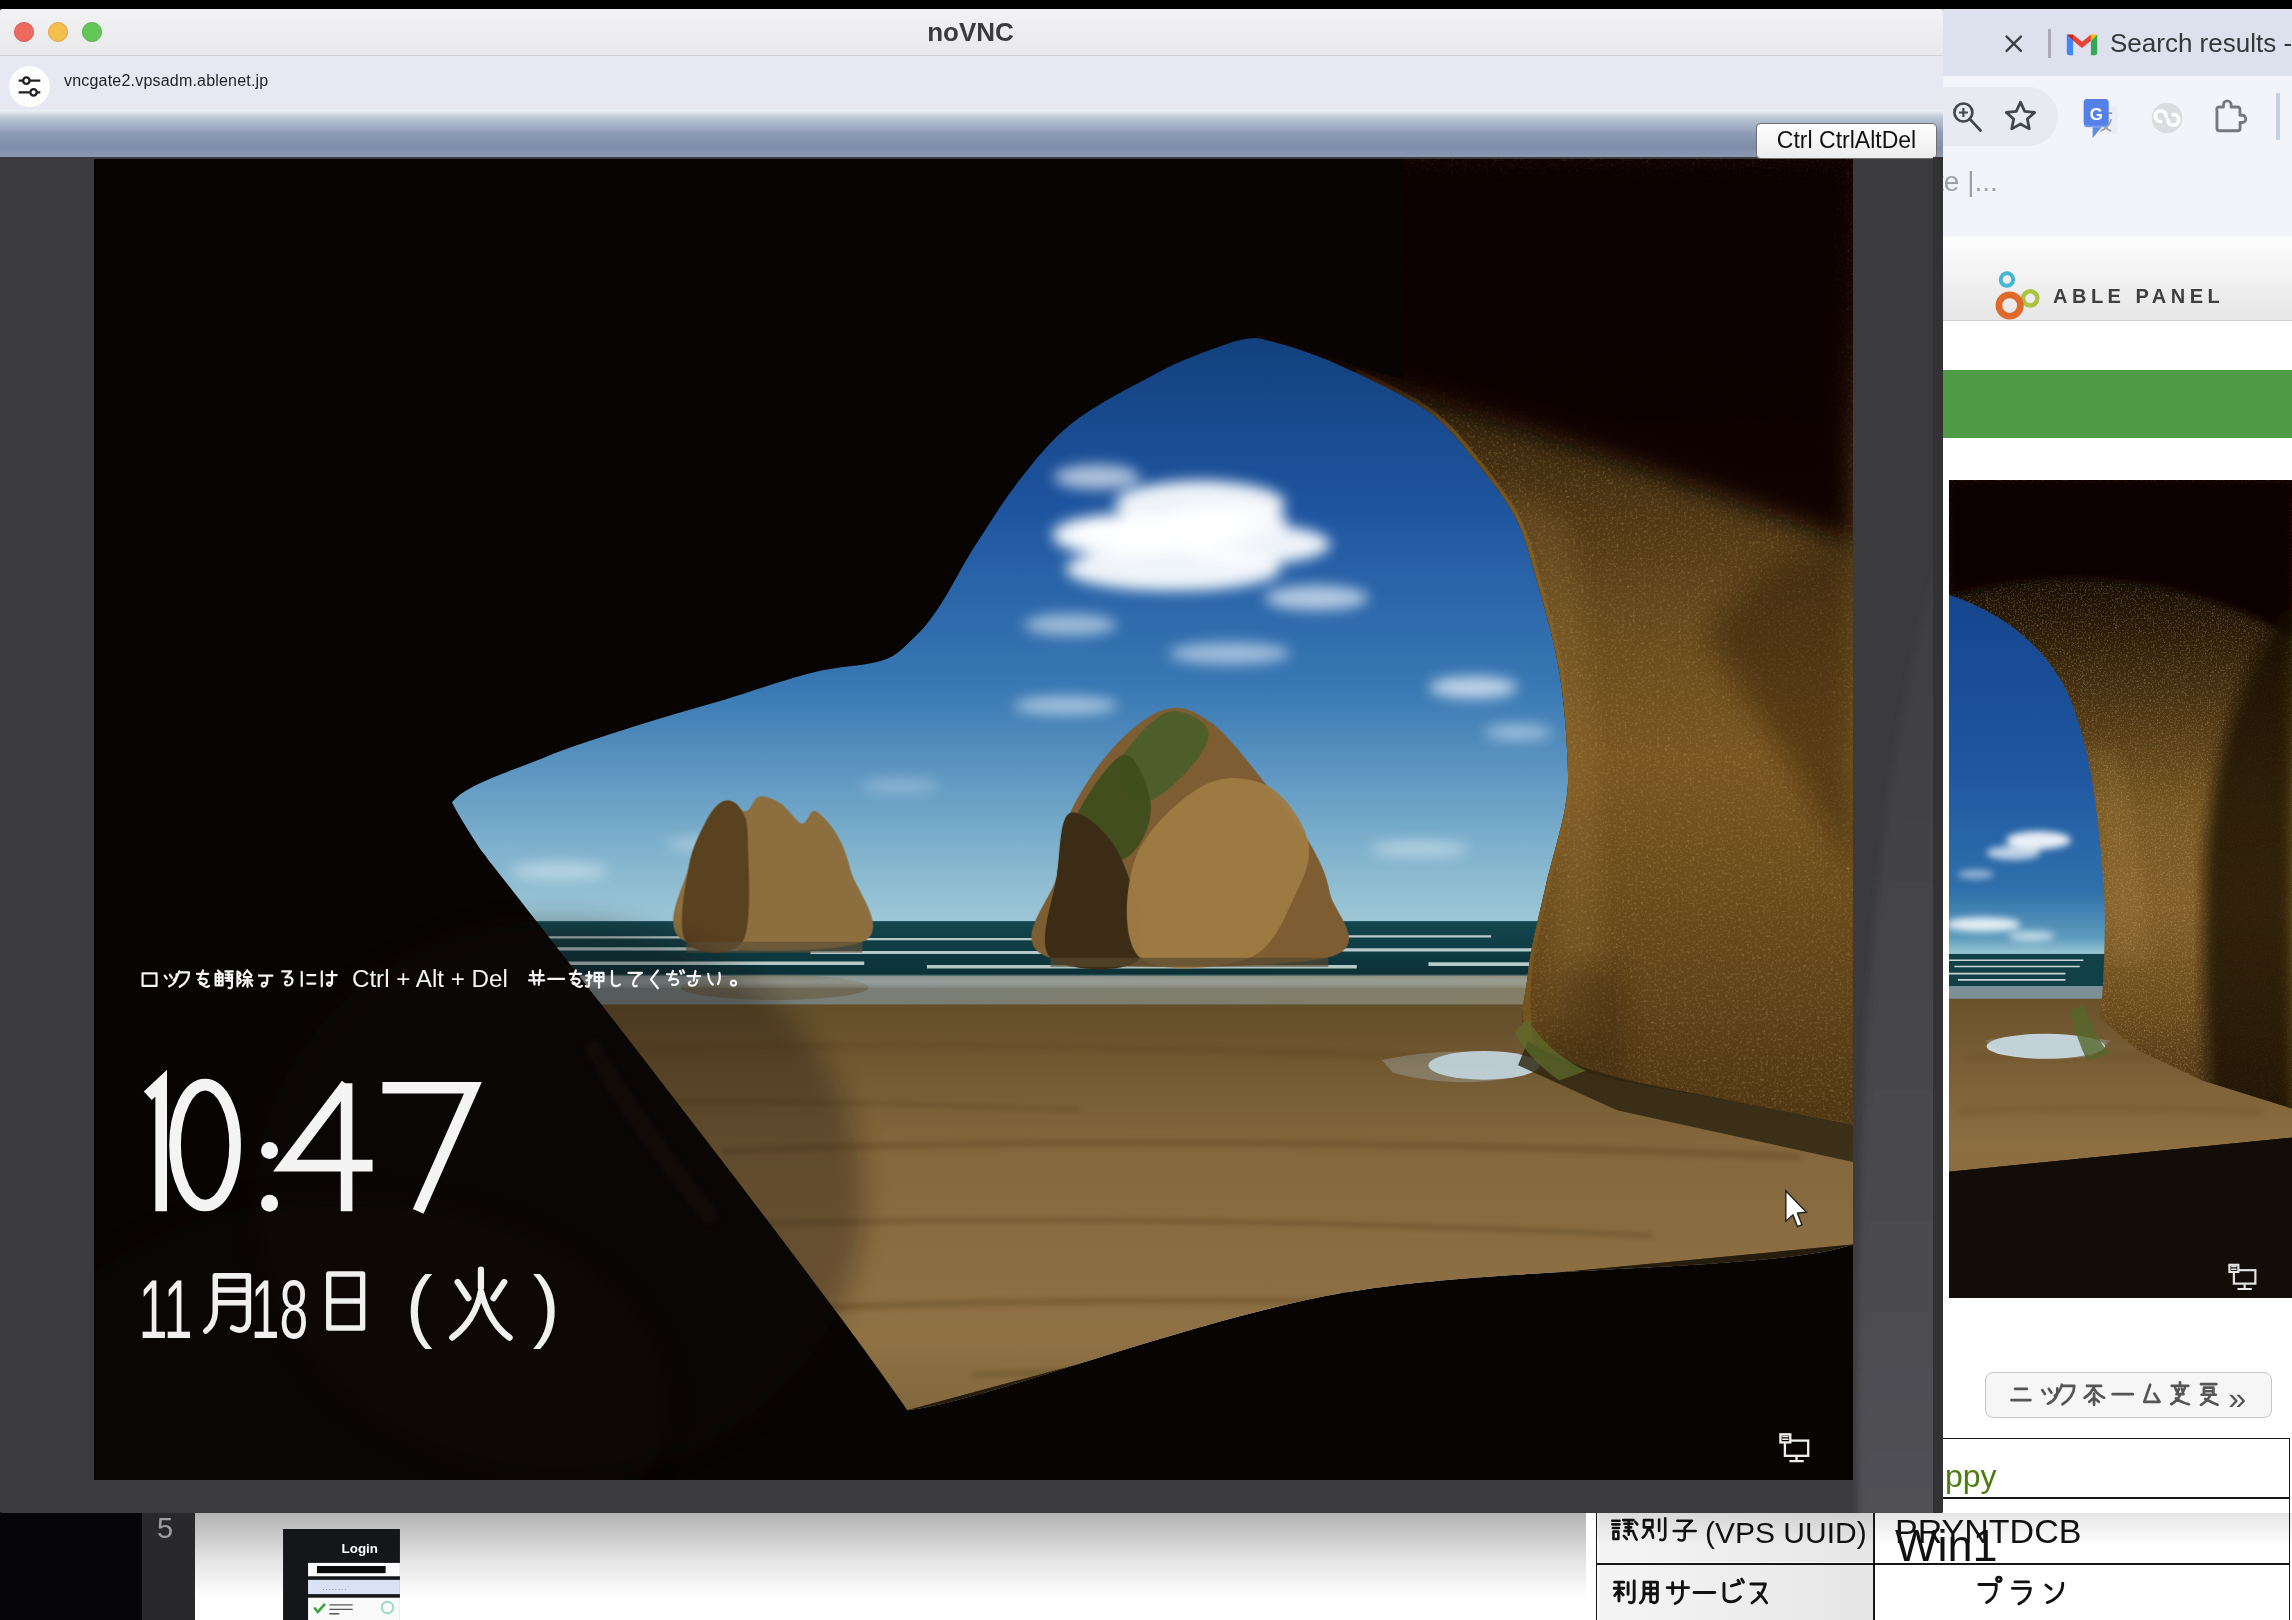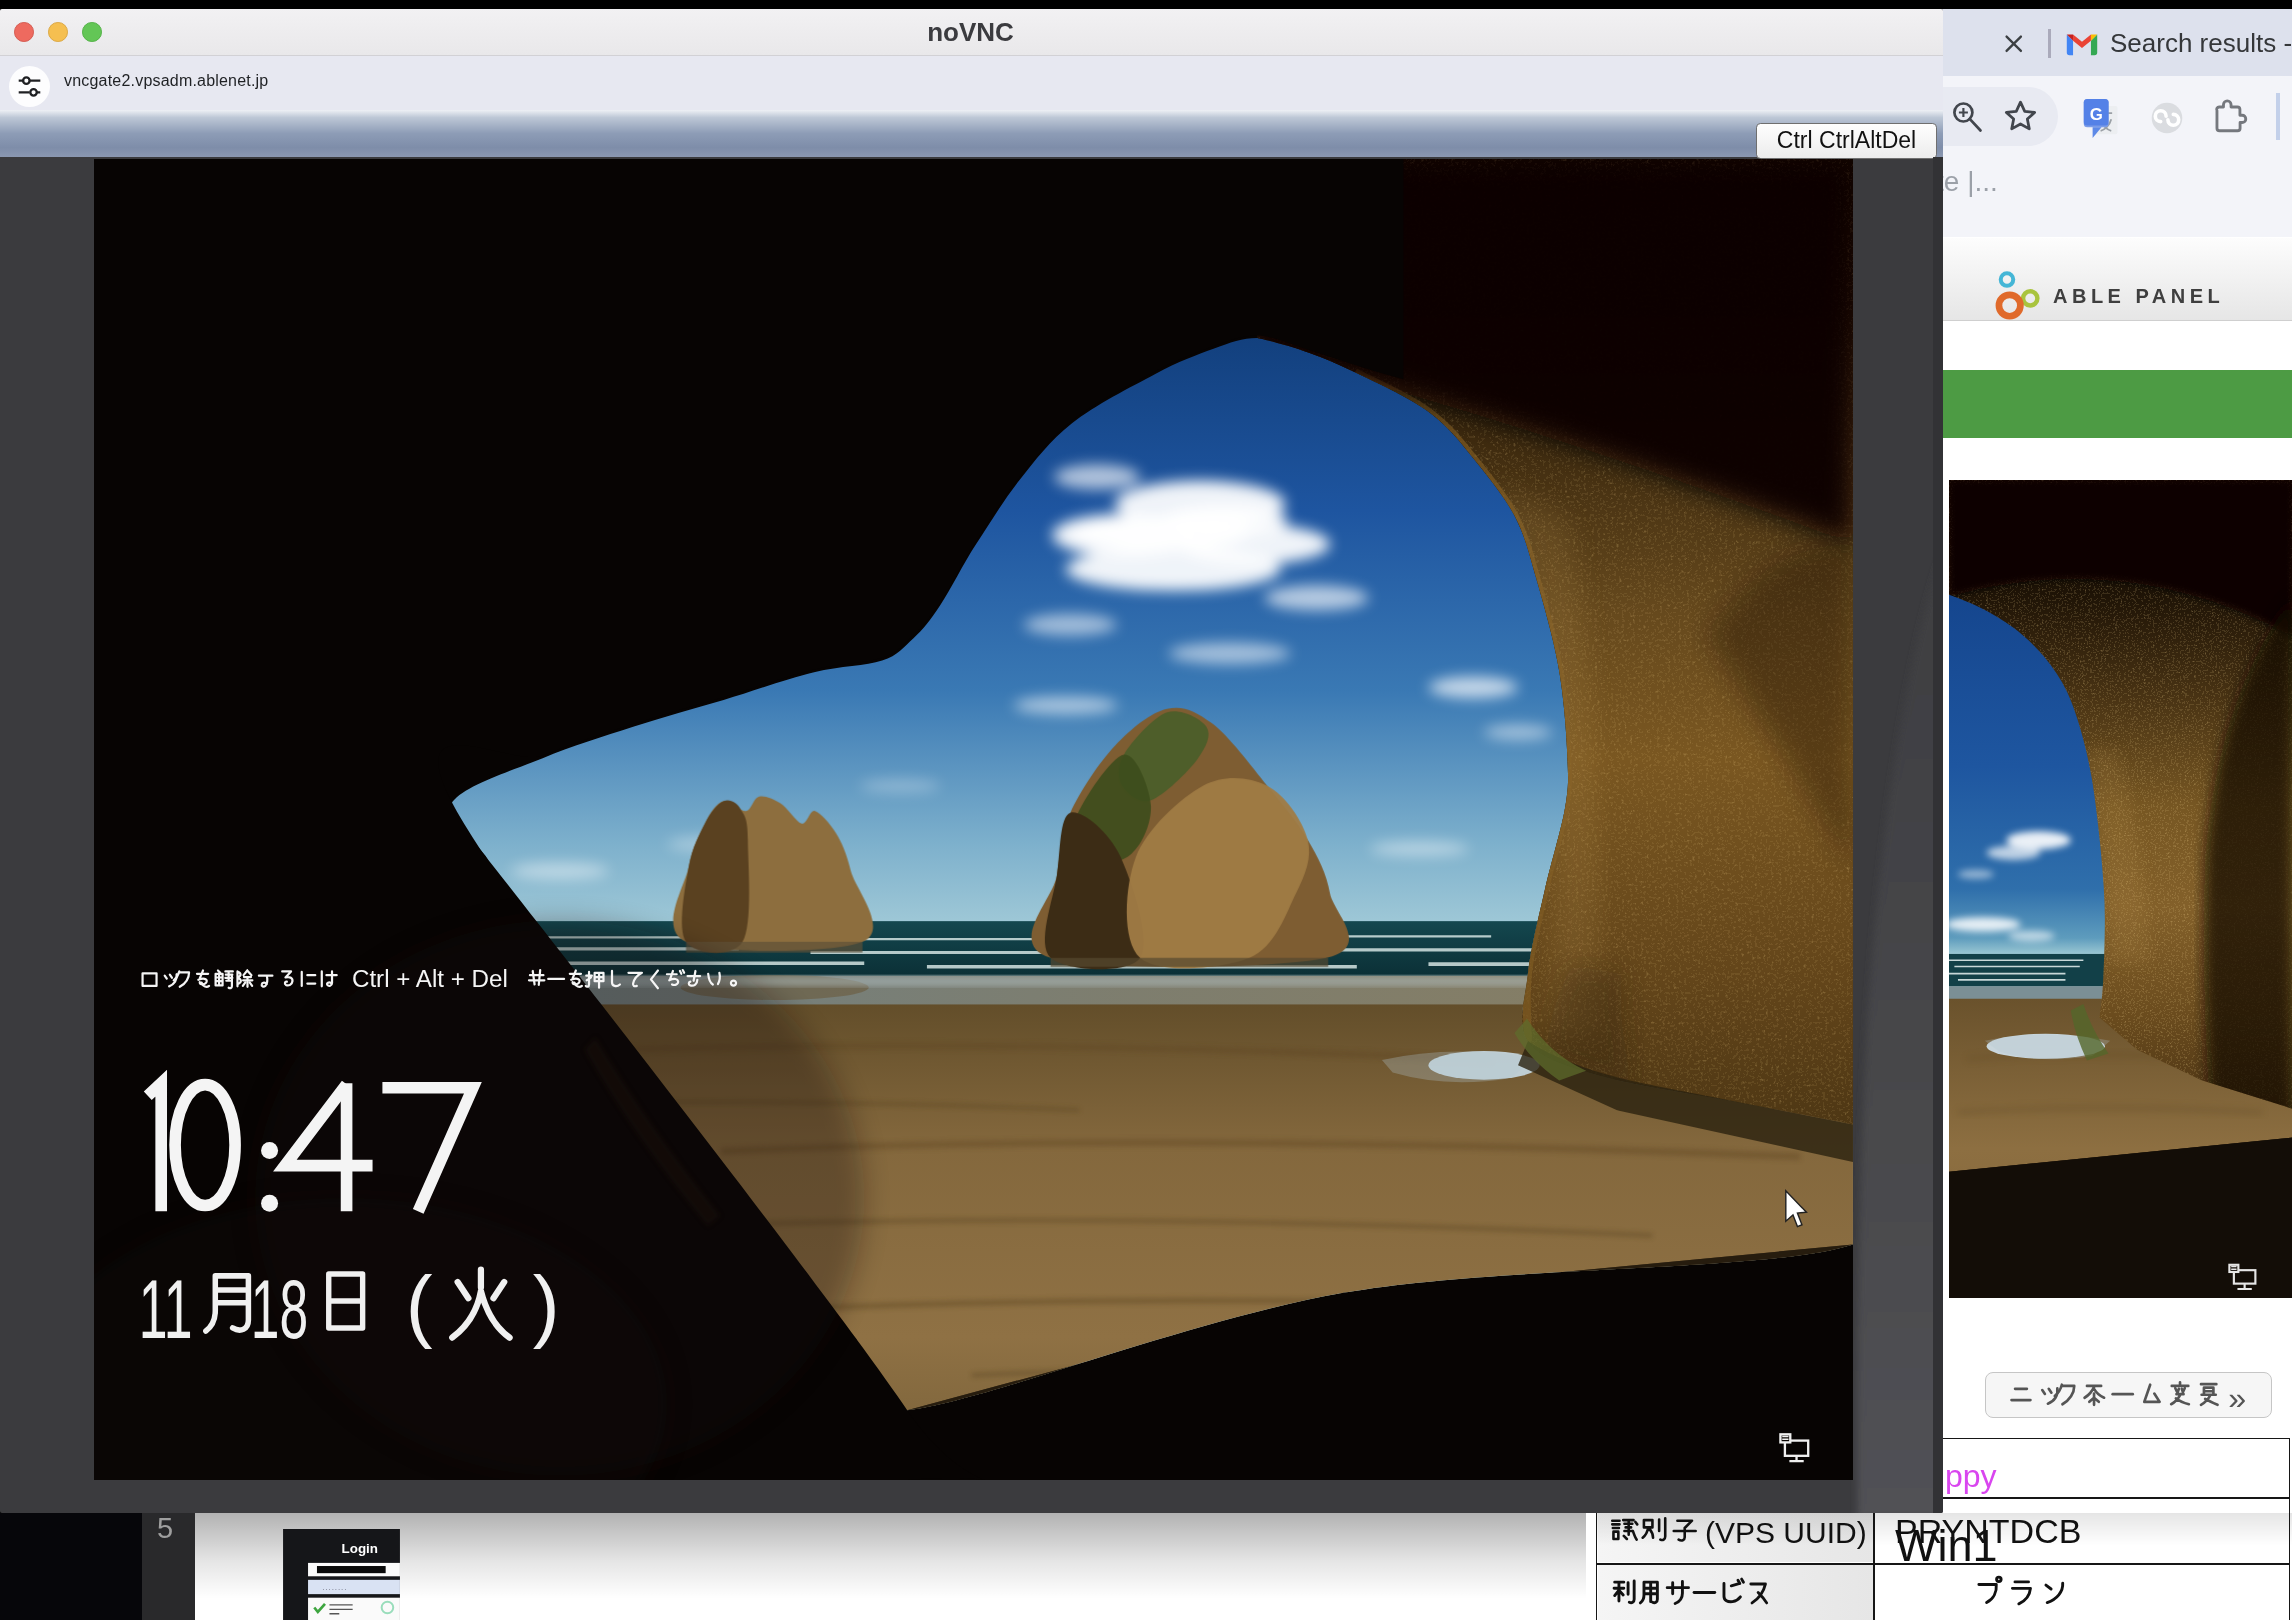--- a/index.html
+++ b/index.html
@@ -171,21 +171,21 @@
   </svg>
 <div class="abs" style="left:1596px;top:1438px;width:694px;height:182px;
 border:1.8px solid #161616;border-bottom:none"></div>
 <div class="abs" style="left:1596px;top:1497px;width:694px;height:1.8px;background:#161616"></div>
 <div class="abs" style="left:1596px;top:1563px;width:694px;height:1.8px;background:#161616"></div>
 <div class="abs" style="left:1873px;top:1438px;width:1.8px;height:182px;background:#161616"></div>
 <div class="abs" style="left:1598px;top:1498px;width:275px;height:64px;
 background:linear-gradient(90deg,#f5f5f5,#e6e6e6)"></div>
 <div class="abs" style="left:1598px;top:1565px;width:275px;height:56px;
 background:linear-gradient(90deg,#f5f5f5,#e6e6e6)"></div>
-<div class="abs" style="left:1945px;top:1458px;font-size:32px;color:#d946ef">ppy</div>
+<div class="abs" style="left:1945px;top:1458px;font-size:32px;color:#4d7c0f">ppy</div>
 <svg class="abs" style="left:0;top:0" width="2293" height="1620" viewBox="0 0 2560 1809">
     <g transform="translate(1796.0,1692.0) scale(0.3400)">
       <path d="M12,18 H36 M12,30 H36 M14,42 H34 M16,54 H32 V78 H16 Z M48,16 H82 M52,28 H78 M56,40 H74 M52,52 H78 M66,16 V64 M80,52 C84,64 88,74 92,80 M50,68 L60,78 M88,22 L94,30" fill="none" stroke="#111" stroke-width="8.5" stroke-linecap="round" stroke-linejoin="round"></path>
     </g>
     <g transform="translate(1830.0,1692.0) scale(0.3400)">
       <path d="M16,16 H44 V40 H16 Z M30,40 C28,54 22,66 12,74 M34,44 C42,54 46,64 46,74 M66,14 V52 M86,10 V70 C86,80 78,84 70,80" fill="none" stroke="#111" stroke-width="8.5" stroke-linecap="round" stroke-linejoin="round"></path>
     </g>
     <g transform="translate(1864.0,1692.0) scale(0.3400)">
       <path d="M26,18 H74 L50,42 M50,42 V72 C50,82 40,86 30,80 M14,52 H86" fill="none" stroke="#111" stroke-width="8.5" stroke-linecap="round" stroke-linejoin="round"></path>
     </g>

